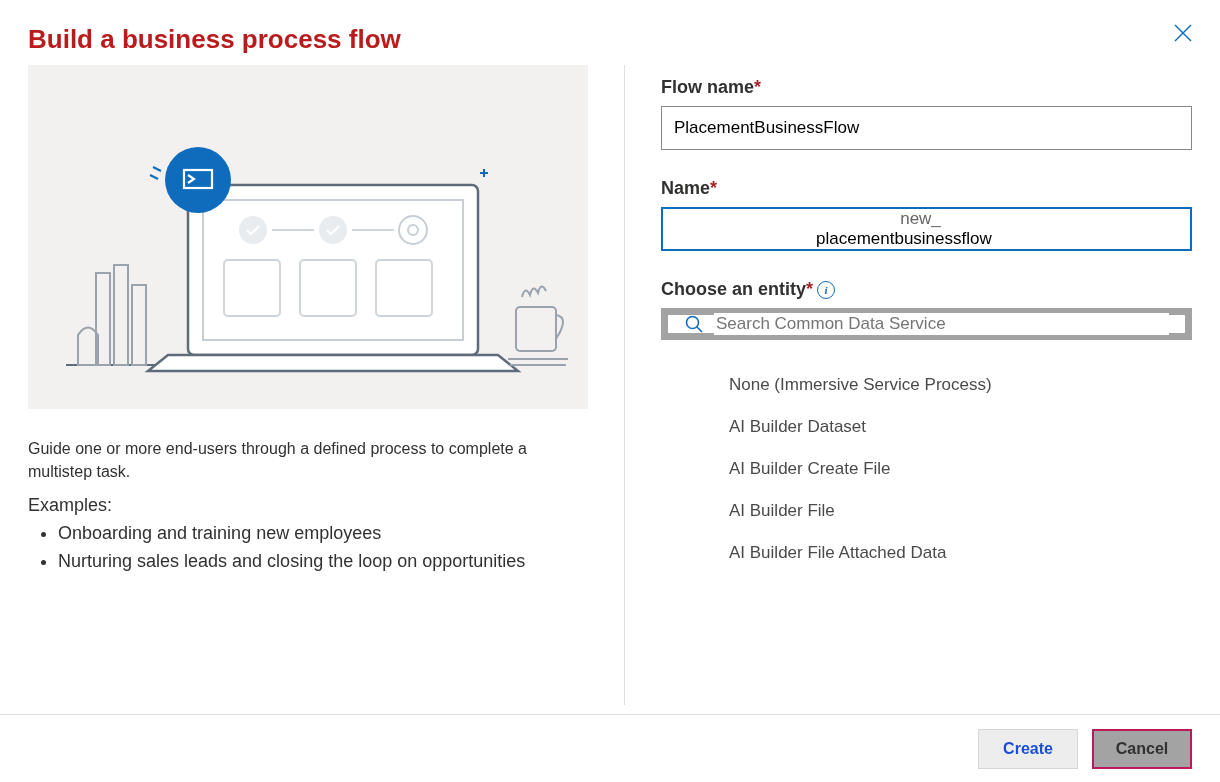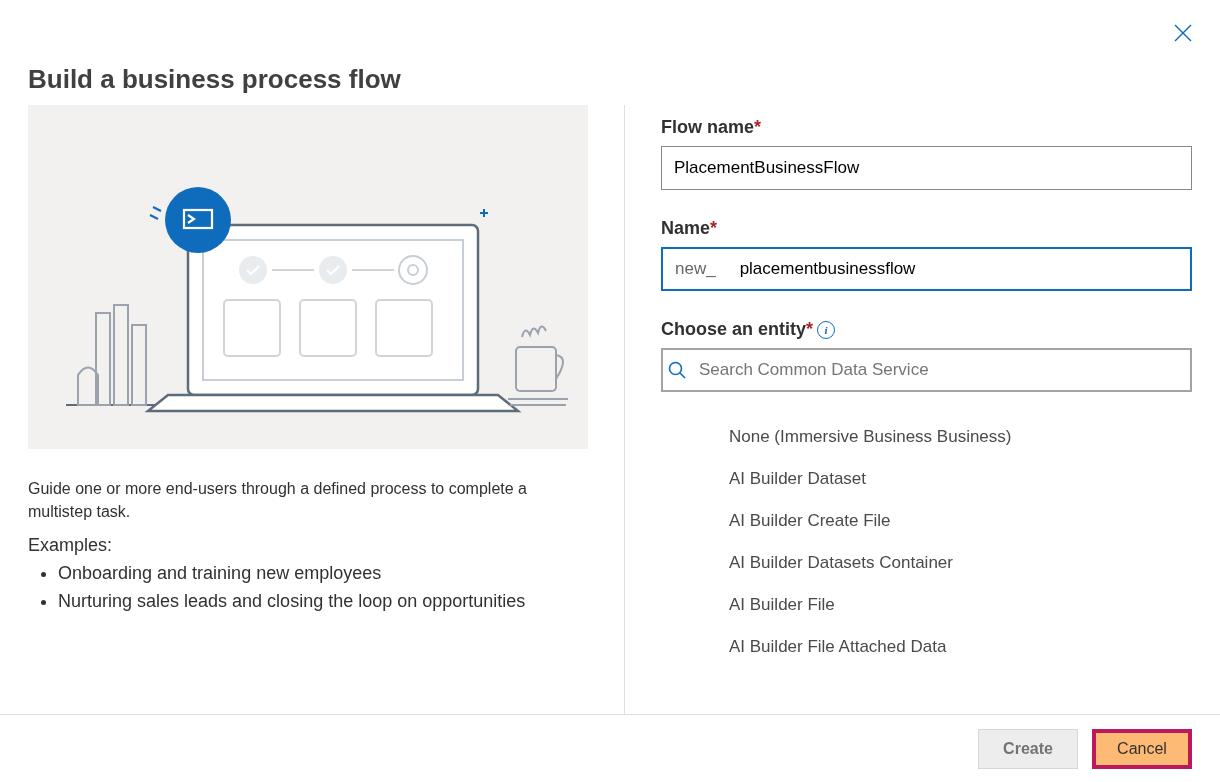--- a/index.html
+++ b/index.html
@@ -15,22 +15,21 @@
   }
   .header {
     padding: 24px 28px 10px 28px;
     display: flex;
     justify-content: space-between;
     align-items: flex-start;
   }
   .title {
     font-size: 26px;
     font-weight: 600;
-    color: #404040;
-    margin-top: 40px;
+    color: #b91c1c;
   }
   .close-x {
     width: 18px; height: 18px;
     stroke: #0f6cbd;
     stroke-width: 1.4;
     fill: none;
     cursor: pointer;
   }
   .body {
     display: flex;
@@ -106,40 +105,41 @@
     padding: 0 12px;
     font-size: 17px;
     font-family: inherit;
     background: #fff;
   }
   .name-row {
     display: flex;
     border: 2px solid #0f6cbd;
     height: 44px;
     align-items: center;
+    flex-direction: column;
   }
   .name-prefix {
     color: #666;
     font-size: 17px;
     padding: 0 24px 0 12px;
   }
   .name-value-input {
     border: none;
     height: 100%;
     flex: 1;
     font-size: 17px;
     font-family: inherit;
     padding: 0;
   }
   .search-wrap {
     display: flex;
     align-items: center;
-    border: 2px solid #a3a3a3;
-    height: 44px;
-    padding: 0 4px;
+    border: 7px solid #a3a3a3;
+    height: 32px;
+    padding: 0 16px;
     gap: 10px;
   }
   .search-icon {
     width: 20px; height: 20px;
     stroke: #0f6cbd;
     stroke-width: 1.6;
     fill: none;
   }
   .search-input {
     border: none;
@@ -173,28 +173,28 @@
     height: 40px;
     min-width: 100px;
     padding: 0 18px;
     font-size: 16px;
     font-family: inherit;
     cursor: pointer;
   }
   .btn-secondary-fill {
     background: #ededed;
     border: 1px solid #d6d6d6;
-    color: #737373;
+    color: #1d4ed8;
     font-weight: 600;
   }
   .btn-outline {
-    background: #fdba74;
-    border: 4px solid #be185d;
+    background: #a3a3a3;
+    border: 2px solid #be185d;
     color: #323130;
-    font-weight: 400;
+    font-weight: 700;
   }
 </style>
 </head>
 <body>
 
 <div class="header">
   <div class="title">Build a business process flow</div>
   <svg class="close-x" viewBox="0 0 18 18">
     <line x1="1" y1="1" x2="17" y2="17"></line>
       <line x1="17" y1="1" x2="1" y2="17"></line>
@@ -286,24 +286,23 @@
       <div class="search-wrap">
         <svg class="search-icon" viewBox="0 0 20 20">
           <circle cx="8.5" cy="8.5" r="6"></circle>
             <line x1="13" y1="13" x2="18" y2="18"></line>
         </svg>
         <input class="search-input" placeholder="Search Common Data Service" style="">
       </div>
     </div>
 
     <div class="entity-list">
-      <div class="entity-item">None (Immersive Business Business)</div>
+      <div class="entity-item">None (Immersive Service Process)</div>
       <div class="entity-item">AI Builder Dataset</div>
       <div class="entity-item">AI Builder Create File</div>
-      <div class="entity-item">AI Builder Datasets Container</div>
       <div class="entity-item">AI Builder File</div>
       <div class="entity-item">AI Builder File Attached Data</div>
     </div>
   </div>
 </div>
 
 <div class="footer">
   <button class="btn btn-secondary-fill">Create</button>
   <button class="btn btn-outline">Cancel</button>
 </div>

